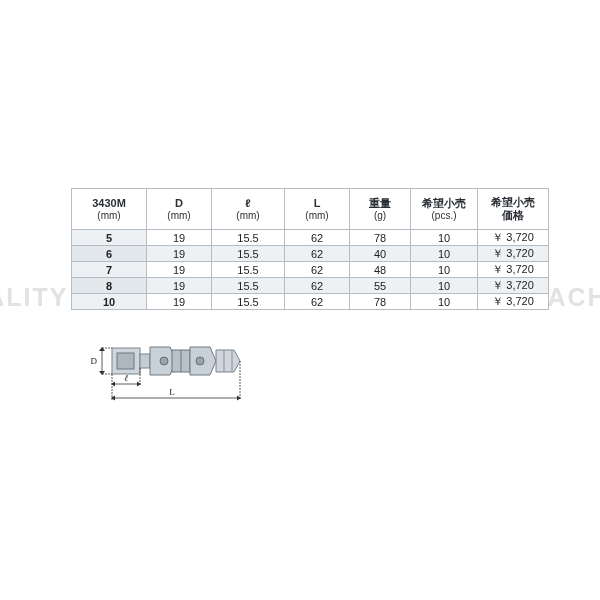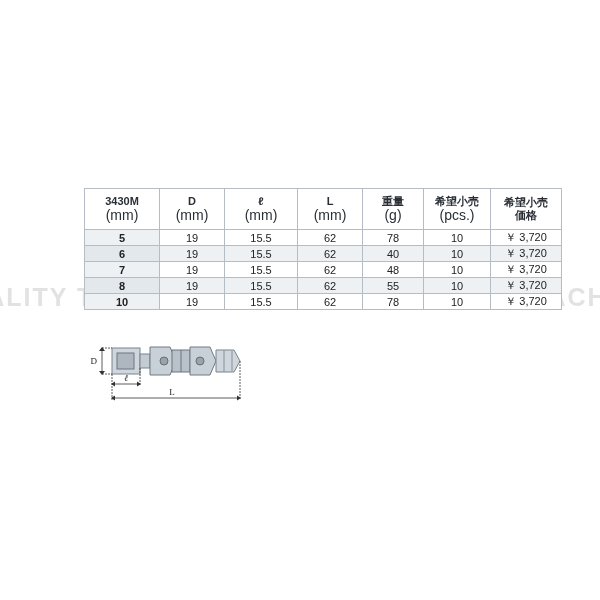--- a/index.html
+++ b/index.html
@@ -44,21 +44,21 @@
   .watermark .wm-star {
     display: inline-block;
     margin: 0 10px;
     font-size: 26px;
     color: #e4e4e4;
   }
 
   
   .table-wrap {
     position: absolute;
-    left: 84px;
+    left: 71px;
     top: 188px;
     z-index: 10;
   }
   table.spec {
     border-collapse: collapse;
     font-size: 11px;
     color: #222222;
   }
   table.spec th, table.spec td {
     border: 1px solid #b6bcc4;
@@ -68,21 +68,21 @@
   }
   thead th {
     background: #d8dde3;
     font-weight: bold;
     color: #2a2f36;
     line-height: 1.15;
     padding: 3px 2px;
     height: 34px;
   }
   thead th .u1 { display: block; }
-  thead th .u2 { display: block; font-weight: normal; font-size: 14px; }
+  thead th .u2 { display: block; font-weight: normal; font-size: 10px; }
 
   th.c-model   { width: 70px; }
   th.c-d       { width: 60px; }
   th.c-l-small { width: 68px; }
   th.c-l-big   { width: 60px; }
   th.c-weight  { width: 56px; }
   th.c-pack    { width: 62px; }
   th.c-price   { width: 66px; }
 
   tbody td {

